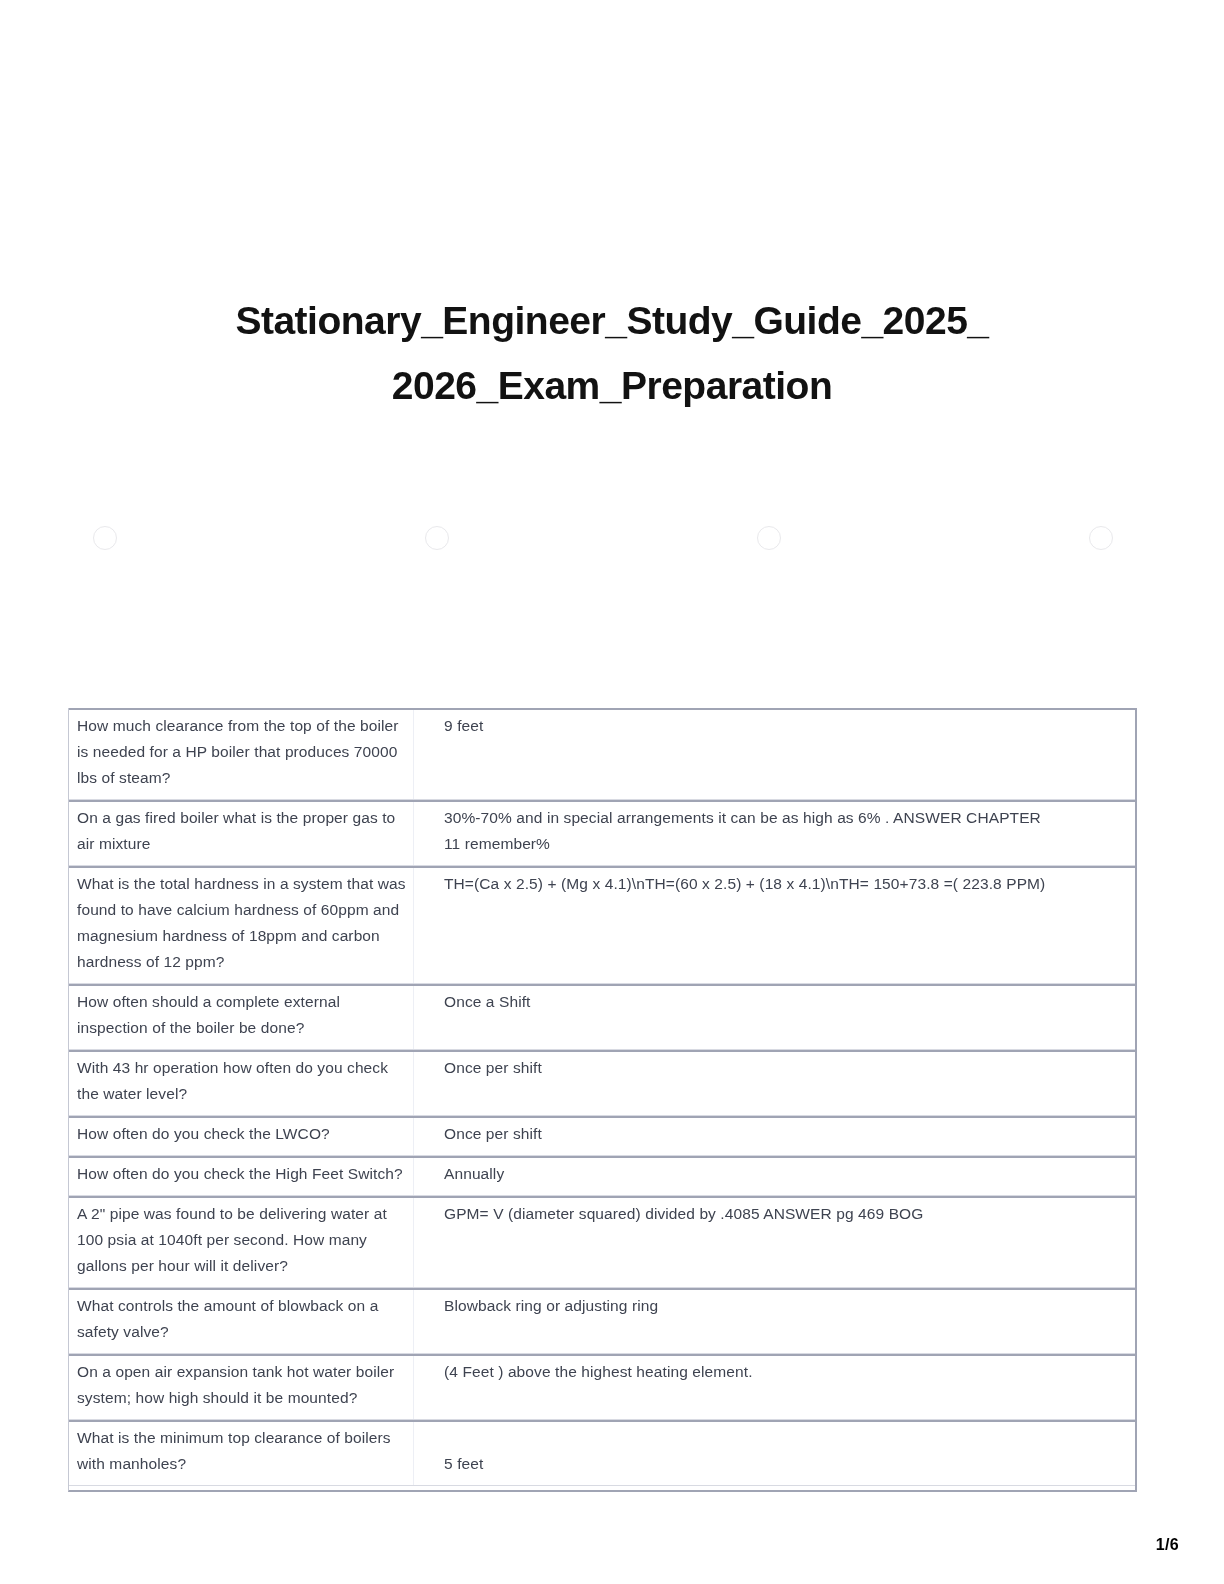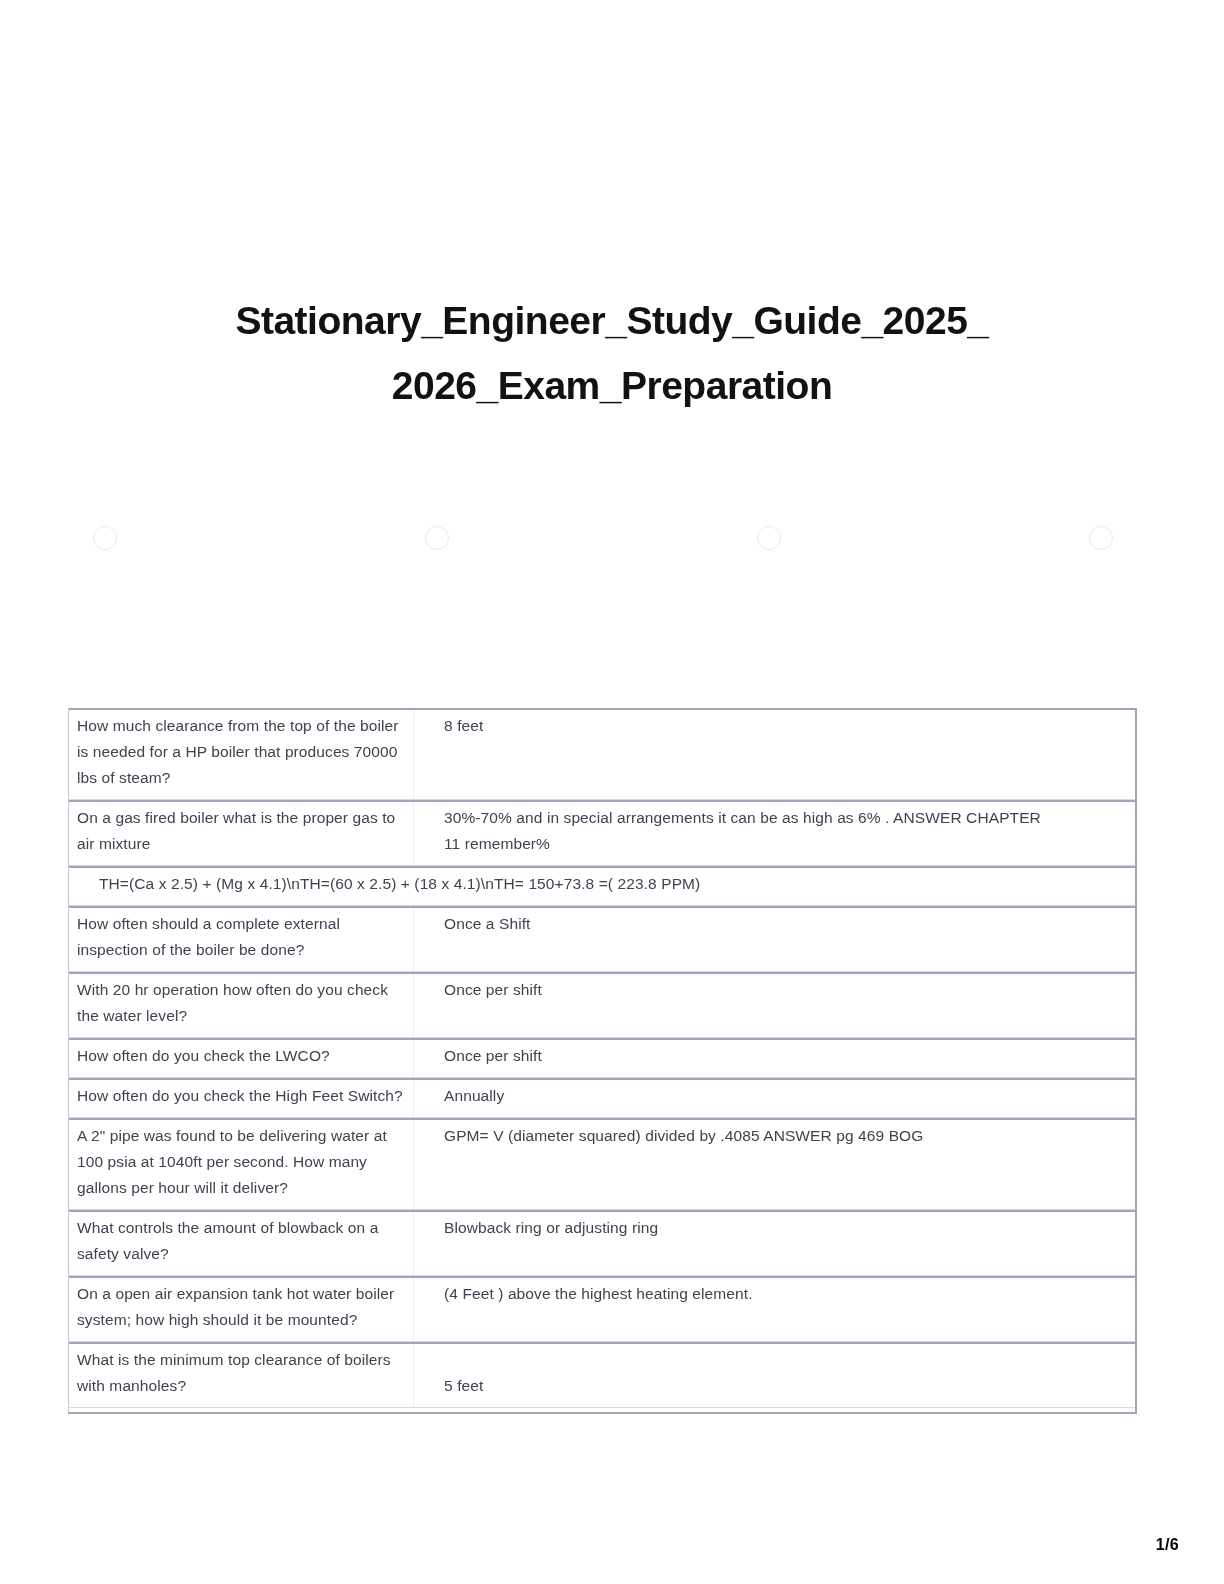--- a/index.html
+++ b/index.html
@@ -117,42 +117,43 @@
   <div class="ph-circle c1"></div>
   <div class="ph-circle c2"></div>
   <div class="ph-circle c3"></div>
   <div class="ph-circle c4"></div>
 </div>
 
 <div class="qa-table">
     <div class="qa-row">
       <div class="qa-q">How much clearance from the top of the boiler is needed for a HP boiler that produces 70000 lbs of steam?</div>
       <div class="qa-a">
-        <span class="a-inner">8 feet</span>
+        <span class="a-inner">9 feet</span>
       </div>
     </div>
     <div class="qa-row">
       <div class="qa-q">On a gas fired boiler what is the proper gas to air mixture</div>
       <div class="qa-a">
         <span class="a-inner">30%-70% and in special arrangements it can be as high as 6% . ANSWER CHAPTER 11 remember%</span>
       </div>
     </div>
     <div class="qa-row">
+      <div class="qa-q">What is the total hardness in a system that was found to have calcium hardness of 60ppm and magnesium hardness of 18ppm and carbon hardness of 12 ppm?</div>
       <div class="qa-a">
         <span class="a-inner">TH=(Ca x 2.5) + (Mg x 4.1)\nTH=(60 x 2.5) + (18 x 4.1)\nTH= 150+73.8 =( 223.8 PPM)</span>
       </div>
     </div>
     <div class="qa-row">
       <div class="qa-q">How often should a complete external inspection of the boiler be done?</div>
       <div class="qa-a">
         <span class="a-inner">Once a Shift</span>
       </div>
     </div>
     <div class="qa-row">
-      <div class="qa-q">With 20 hr operation how often do you check the water level?</div>
+      <div class="qa-q">With 43 hr operation how often do you check the water level?</div>
       <div class="qa-a">
         <span class="a-inner">Once per shift</span>
       </div>
     </div>
     <div class="qa-row">
       <div class="qa-q">How often do you check the LWCO?</div>
       <div class="qa-a">
         <span class="a-inner">Once per shift</span>
       </div>
     </div>

